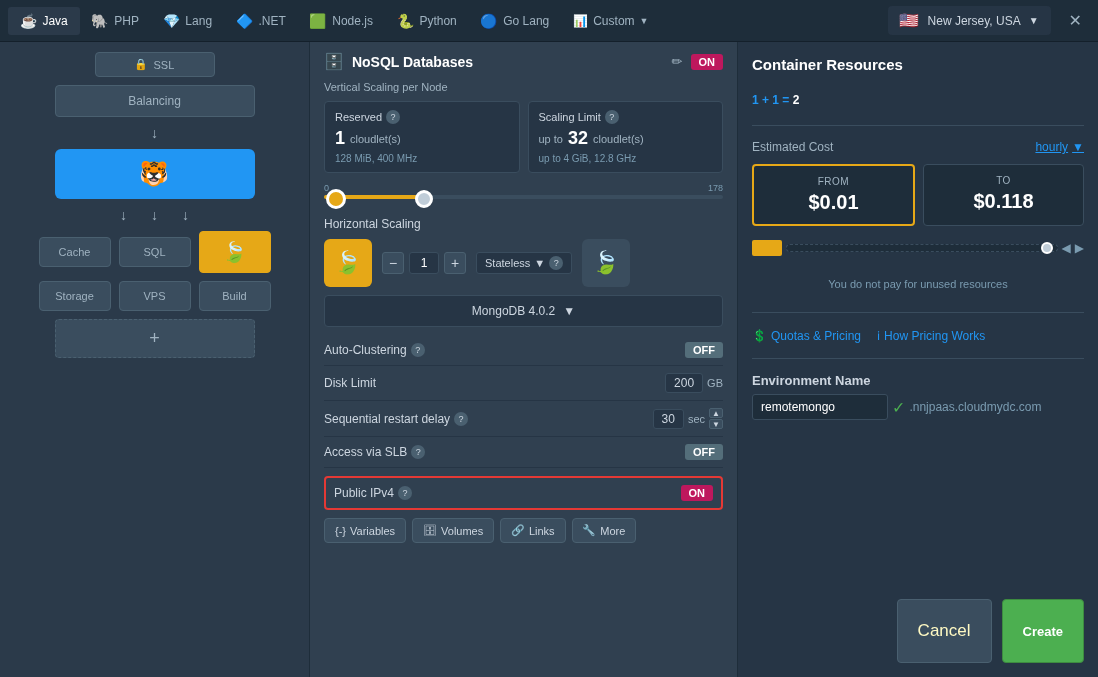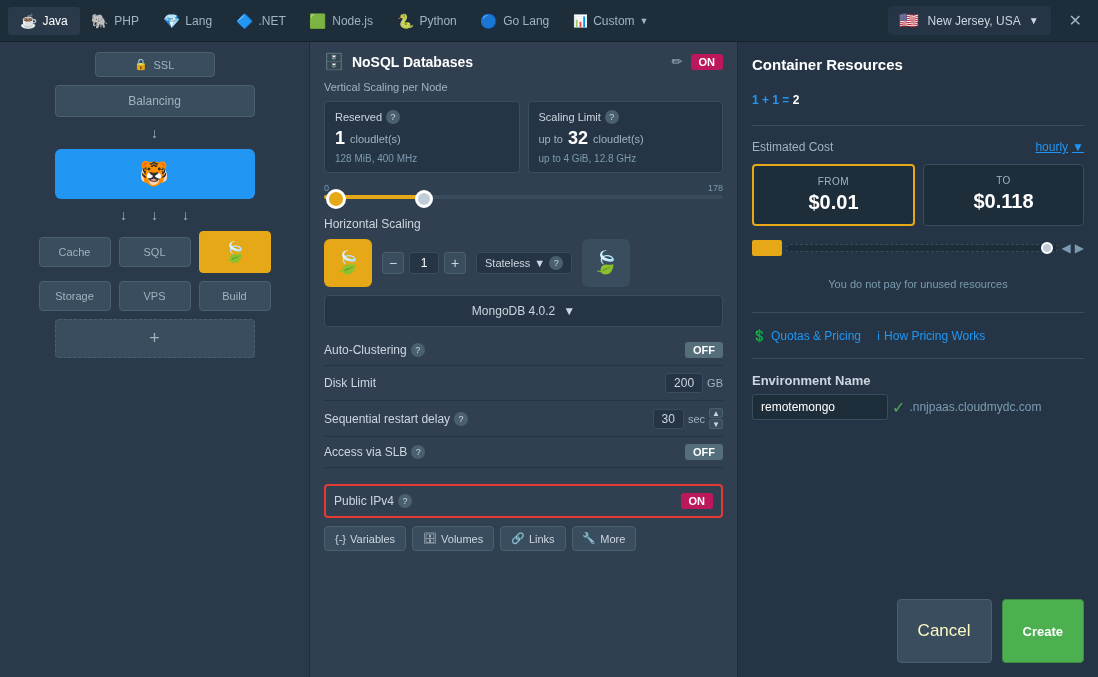--- a/index.html
+++ b/index.html
@@ -825,21 +825,21 @@
       </div>
     </div>
     <div class="settings-row">
       <div class="settings-label">
         <span>Access via SLB</span>
         <span class="help-icon">?</span>
       </div>
       <div class="off-badge" style="background:#546e7a; color:#fff; font-size:11px; font-weight:bold; padding:2px 8px; border-radius:3px;">OFF</div>
     </div>
 
-    <div class="public-ipv4-row" style="margin-top:16px;">
+    <div class="public-ipv4-row" style="margin-top:8px;">
       <div class="settings-label" style="flex:1;">
         <span>Public IPv4</span>
         <span class="help-icon">?</span>
       </div>
       <div class="on-badge">ON</div>
     </div>
 
     <div class="toolbar-row">
       <div class="toolbar-btn">
         <span>{-}</span>

